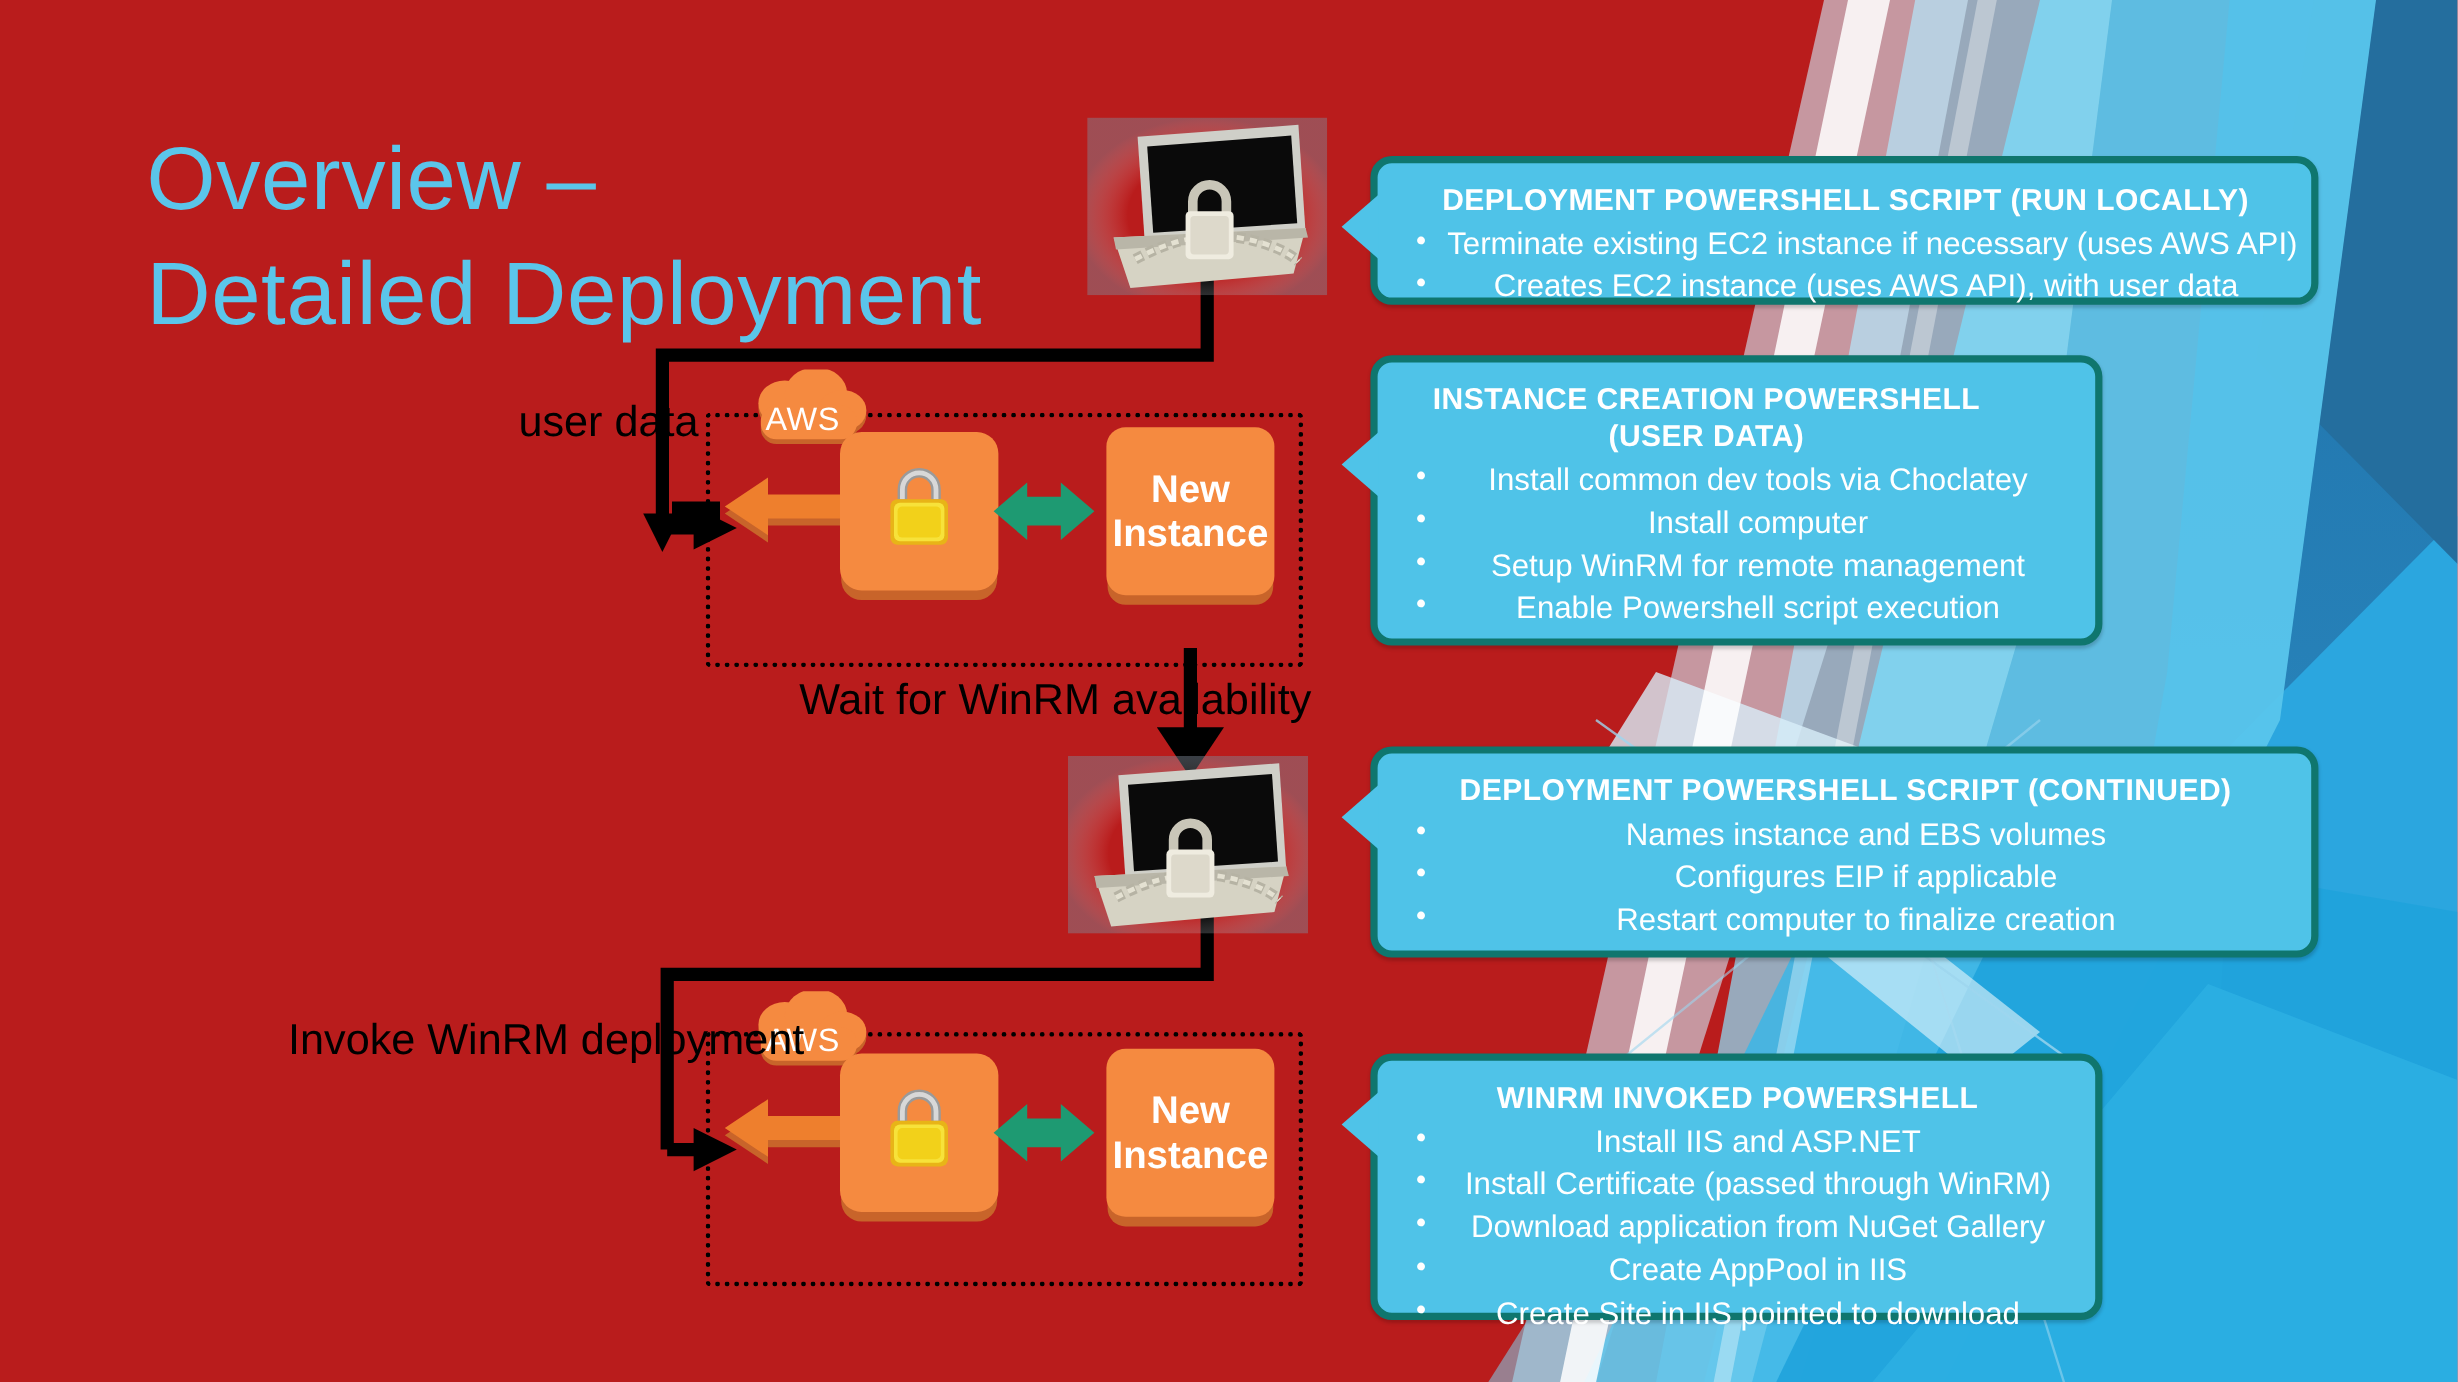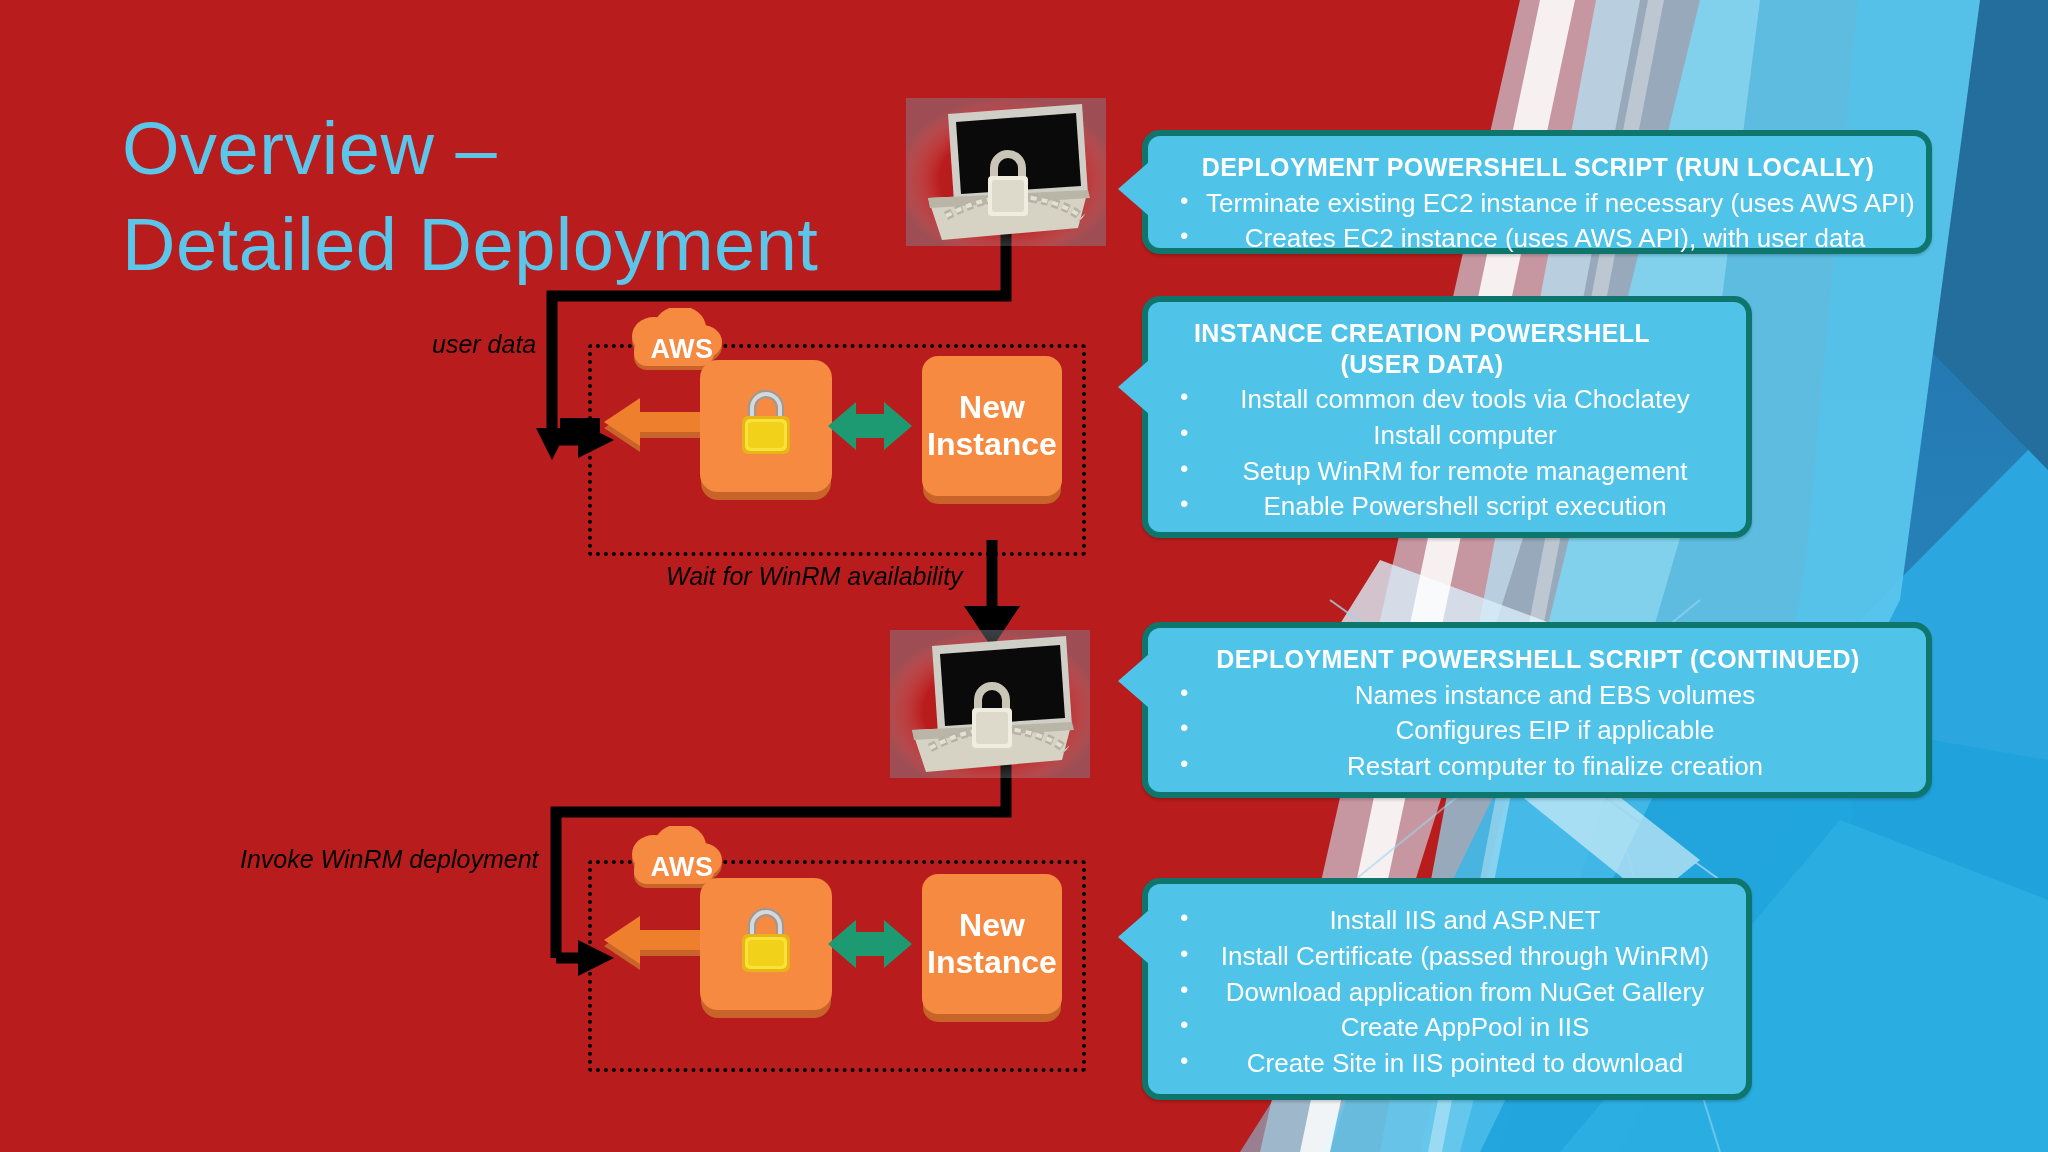--- a/index.html
+++ b/index.html
@@ -106,23 +106,23 @@
   }
   .aws-cloud {
     position: absolute;
     width: 104px;
     height: 74px;
   }
   .aws-cloud .aws-text {
     position: absolute;
     left: 16px; right: 0;
     top: 26px;
-    text-align: center;
+    text-align: left;
     color: #ffffff;
-    font-weight: bold;
+    font-weight: normal;
     font-size: 27px;
     letter-spacing: 0.5px;
   }
   .inst-box {
     position: absolute;
     width: 132px;
     height: 132px;
     background: #F58A40;
     border-radius: 18px;
     box-shadow: 0 9px 0 -1px #C8642A;
@@ -144,23 +144,22 @@
     justify-content: center;
   }
   .padlock {
     position: absolute;
     width: 60px;
     height: 74px;
   }
   .conn-label {
     position: absolute;
     color: #000000;
-    font-size: 25px;
+    font-size: 36px;
     white-space: nowrap;
-    font-style: italic;
   }
   .laptop {
     position: absolute;
     width: 200px;
     height: 148px;
   }
   .svg-abs { position: absolute; left: 0; top: 0; overflow: visible; }
 </style>
 </head>
 <body>
@@ -403,20 +402,21 @@
         <li>Configures EIP if applicable</li>
         <li>Restart computer to finalize creation</li>
       </ul>
     </div>
   </div>
 
   <div class="callout" style="left:1142px; top:878px; width:610px; height:222px;">
     <span class="tail-border" style="top:24px;"></span>
     <span class="tail" style="top:26px;"></span>
     <div class="callout-inner">
+      <div class="callout-head">WINRM INVOKED POWERSHELL</div>
       <ul>
         <li>Install IIS and ASP.NET</li>
         <li>Install Certificate (passed through WinRM)</li>
         <li>Download application from NuGet Gallery</li>
         <li>Create AppPool in IIS</li>
         <li>Create Site in IIS pointed to download</li>
       </ul>
     </div>
   </div>
 

